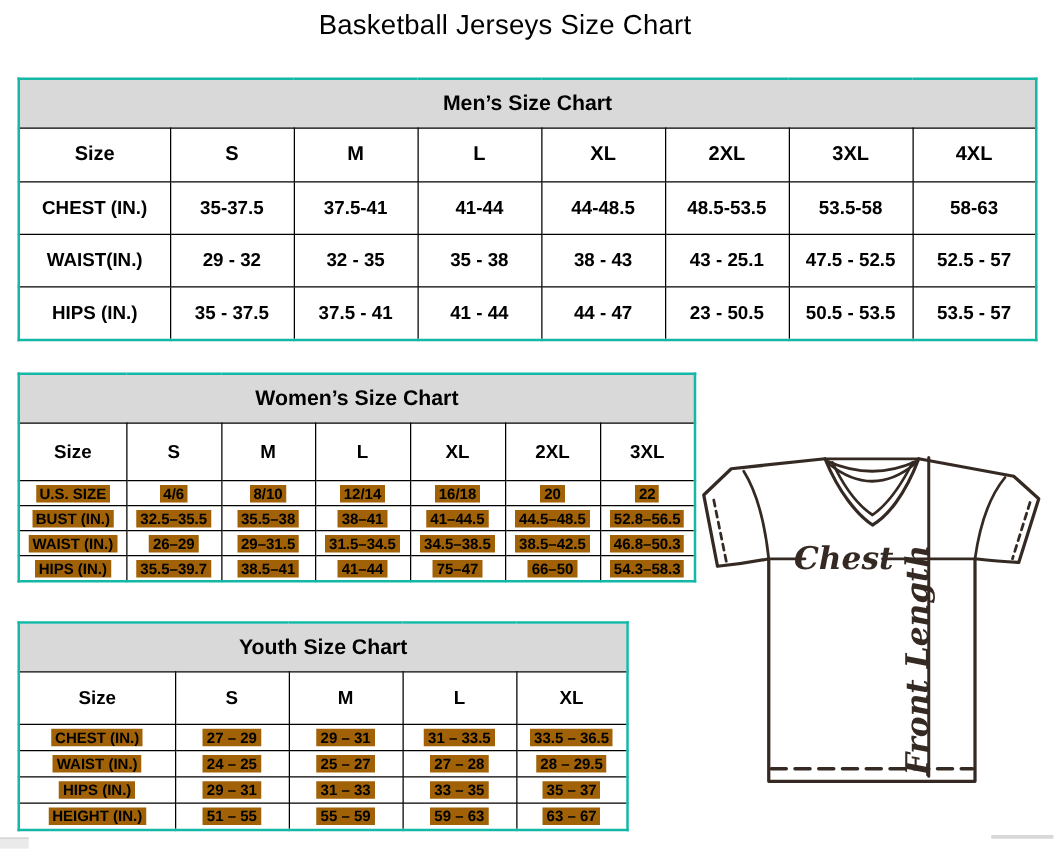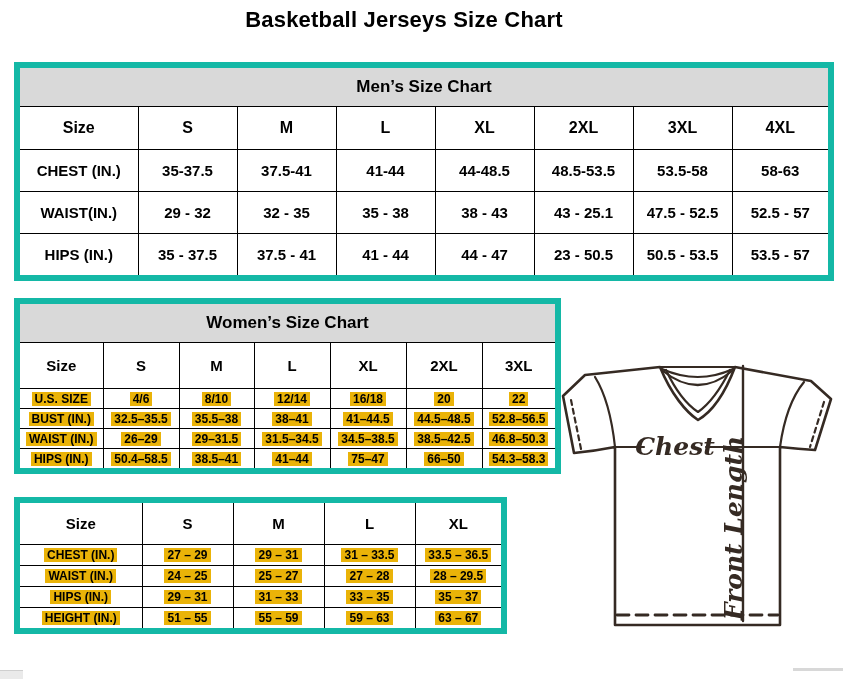--- a/index.html
+++ b/index.html
@@ -2,44 +2,44 @@
 <html><head>
 <meta charset="utf-8">
 <style>
   html,body { margin:0; padding:0; background:#ffffff; }
   .page {
     position:relative; width:843px; height:679px; background:#ffffff;
     font-family:"Liberation Sans", sans-serif; color:#000; overflow:hidden;
   }
   .page-title {
     position:absolute; top:7px; left:0; width:808px; margin:0;
-    text-align:center; font-size:22px; font-weight:bold; letter-spacing:0.2px;
+    text-align:center; font-size:22px; font-weight:normal; letter-spacing:0.2px;
   }
   table.tbl {
     position:absolute; border-collapse:collapse; table-layout:fixed;
-    border:6px solid #14b8a6; background:#fff;
+    border:2px solid #14b8a6; background:#fff;
   }
   table.tbl th, table.tbl td {
     border:1px solid #000; text-align:center; vertical-align:middle;
     font-weight:bold; padding:0; overflow:hidden; white-space:nowrap;
   }
   th.band { background:#d9d9d9; font-size:17px; height:38px; border-bottom:1px solid #000; }
   
   .mens  { left:14px; top:62px;  width:814px; }
   .mens tr.cols th { height:42px; font-size:16px; }
   .mens td { height:41px; font-size:15px; }
   
   .womens { left:14px; top:298px; width:541px; }
   .womens tr.cols th { height:45px; font-size:15px; }
   .womens td { height:19px; font-size:12px; }
   
   .youth { left:14px; top:497px; width:487px; }
   .youth tr.cols th { height:41px; font-size:15px; }
   .youth td { height:20px; font-size:12px; }
-  .hl { background:#eab308; padding:0 3px; }
+  .hl { background:#a16207; padding:0 3px; }
   
   .jersey { position:absolute; left:558px; top:354px; width:282px; height:278px; }
   .jersey text {
     font-family:"DejaVu Serif", serif; font-style:italic; font-weight:bold;
     font-size:25px; fill:#352a23;
   }
   
   .frag-bl { position:absolute; left:0; top:670px; width:23px; height:9px;
              background:#eaeaea; border-top:1px solid #cfcfcf; }
   .frag-br { position:absolute; left:793px; top:668px; width:50px; height:3px;
@@ -159,39 +159,42 @@
         <td><span class="hl">WAIST (IN.)</span></td>
         <td><span class="hl">26–29</span></td>
         <td><span class="hl">29–31.5</span></td>
         <td><span class="hl">31.5–34.5</span></td>
         <td><span class="hl">34.5–38.5</span></td>
         <td><span class="hl">38.5–42.5</span></td>
         <td><span class="hl">46.8–50.3</span></td>
       </tr>
       <tr>
         <td><span class="hl">HIPS (IN.)</span></td>
-        <td><span class="hl">50.4–58.5</span></td>
+        <td><span class="hl">35.5–39.7</span></td>
         <td><span class="hl">38.5–41</span></td>
         <td><span class="hl">41–44</span></td>
         <td><span class="hl">75–47</span></td>
         <td><span class="hl">66–50</span></td>
         <td><span class="hl">54.3–58.3</span></td>
       </tr>
     </tbody>
   </table>
 
   <table class="tbl youth">
     <colgroup>
       <col style="width:125px">
         <col style="width:91px">
         <col style="width:91px">
         <col style="width:91px">
         <col style="width:89px">
     </colgroup>
     <thead>
+      <tr>
+        <th class="band" colspan="5">Youth Size Chart</th>
+      </tr>
       <tr class="cols">
         <th>Size</th>
         <th>S</th>
         <th>M</th>
         <th>L</th>
         <th>XL</th>
       </tr>
     </thead>
     <tbody>
       <tr>

